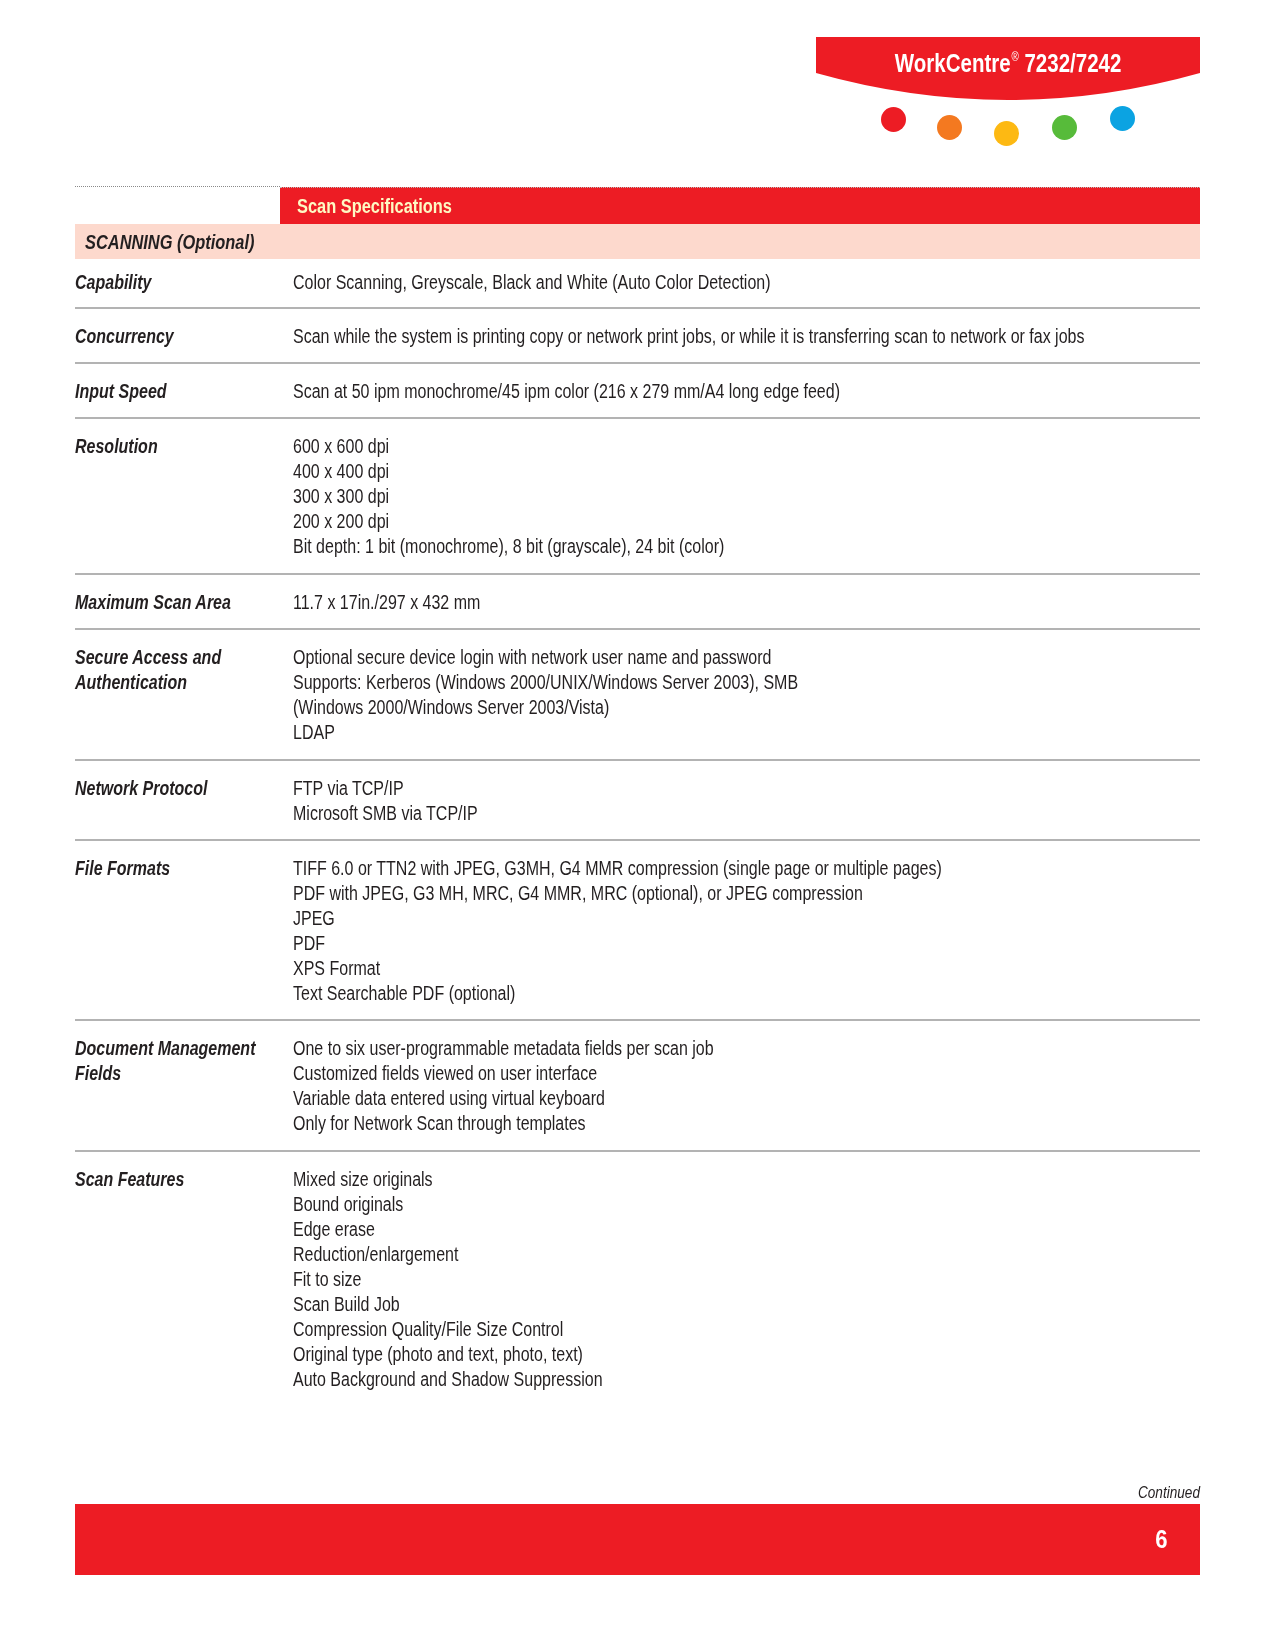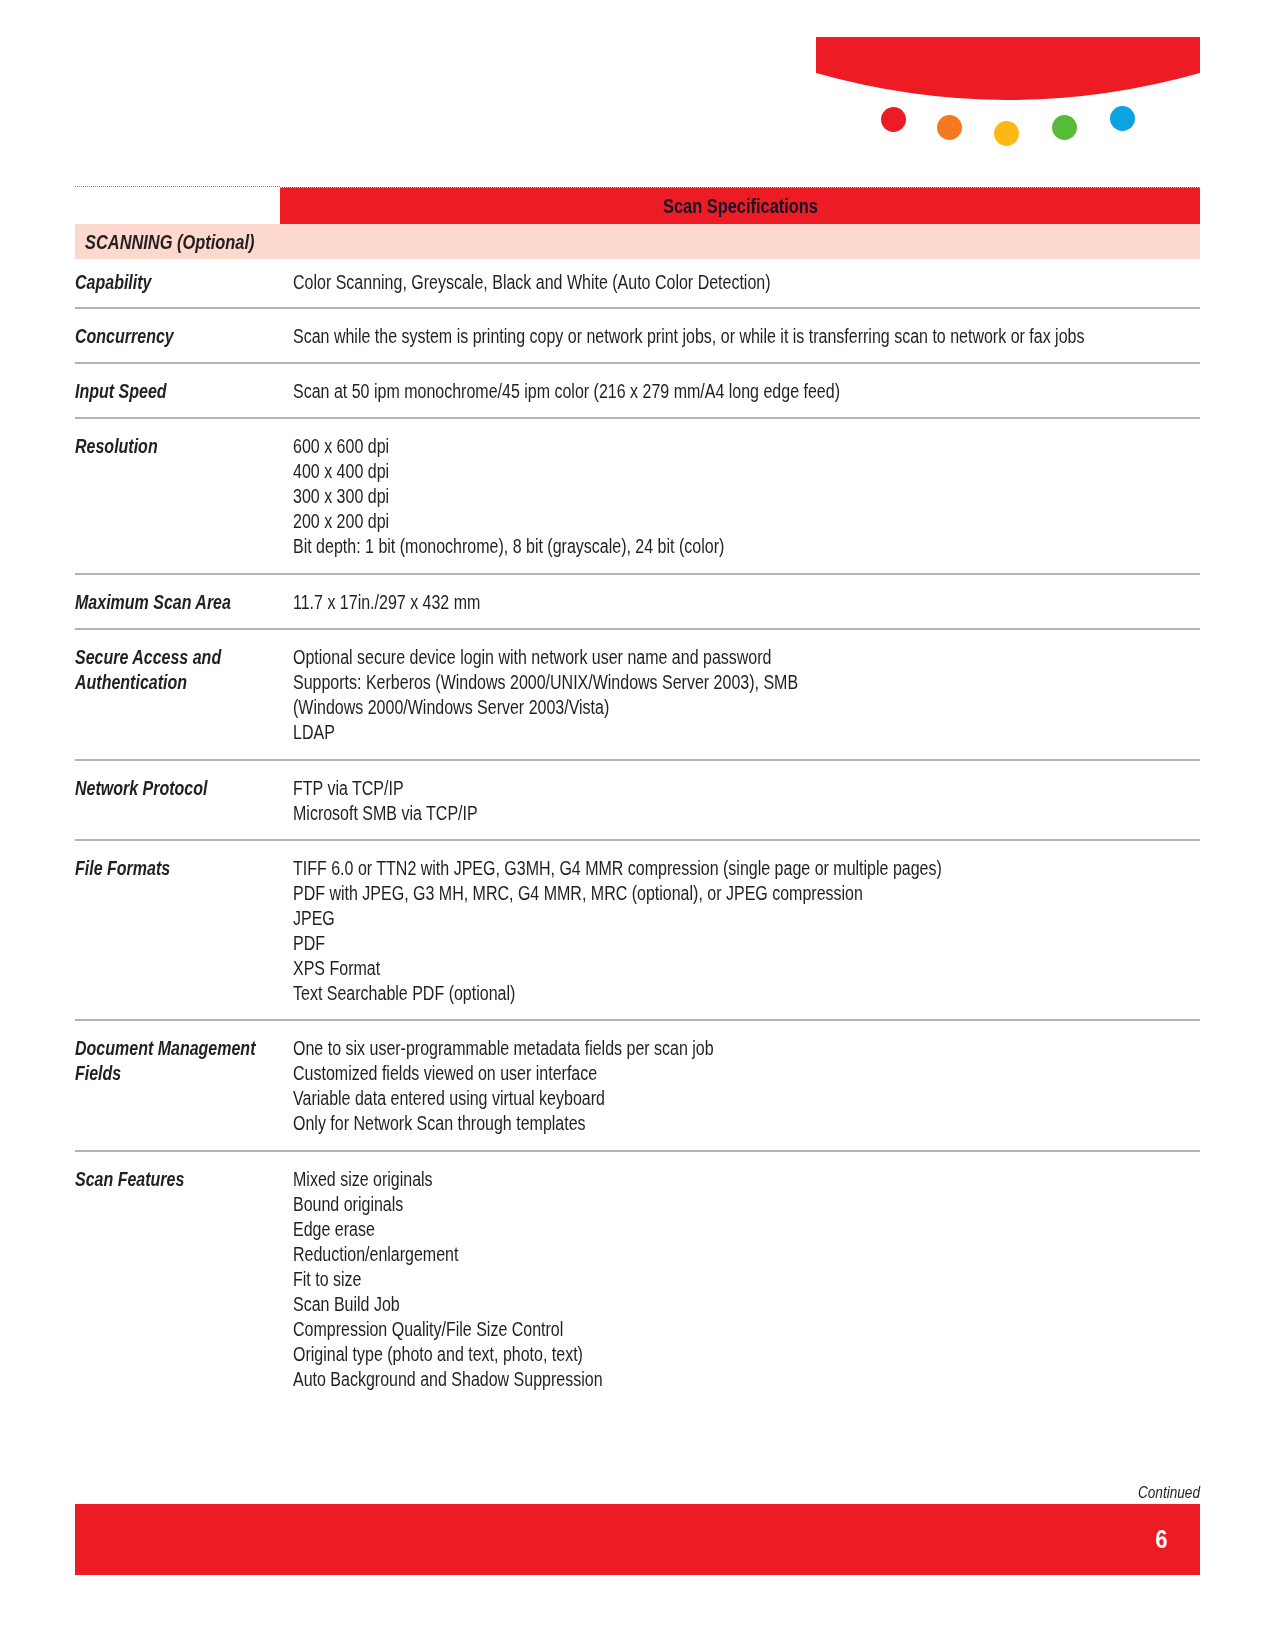--- a/index.html
+++ b/index.html
@@ -13,22 +13,22 @@
                  color: #ffffff; font-weight: bold; font-size: 25px; white-space: nowrap; }
   .brand-title .inner { display: inline-block; transform: scaleX(0.82); transform-origin: center; }
   .brand-title sup { font-size: 12px; vertical-align: 11px; margin-left: 1px; font-weight: normal; }
   .dot { position: absolute; width: 25px; height: 25px; border-radius: 50%; }
 
   
   .dotted-rule { position: absolute; left: 75px; top: 186px; width: 205px; height: 0;
                  border-top: 1px dotted #8a8a8a; }
   .spec-header { position: absolute; left: 280px; top: 187px; width: 920px; height: 37px;
                  background: #ed1c24; border-top: 1px dotted #bbbbbb; box-sizing: border-box; }
-  .spec-header .title { position: absolute; left: 0; right: 0; top: 7px; text-align: center;
-                        color: #0f172a; font-weight: bold; font-size: 20px; }
+  .spec-header .title { position: absolute; left: 0; right: 0; top: 7px; text-align: left;
+                        color: #fef9c3; font-weight: bold; font-size: 20px; }
   .spec-header .title .inner { display: inline-block; transform: scaleX(0.82); }
 
   .section-band { position: absolute; left: 75px; top: 224px; width: 1125px; height: 35px;
                   background: #fdd9cd; font-style: italic; }
   .section-band .label { position: absolute; left: 10px; top: 7px; font-weight: bold; font-size: 20px;
                          white-space: nowrap; transform: scaleX(0.82); transform-origin: left center; }
 
   
   .row { position: absolute; left: 75px; width: 1125px; }
   .row .lbl { position: absolute; left: 0; top: 0; font-weight: bold; font-style: italic;
@@ -46,20 +46,23 @@
   .page-number { position: absolute; right: 33px; top: 20px; color: #ffffff; font-weight: bold; font-size: 26px;
                  transform: scaleX(0.85); transform-origin: right center; }
 </style>
 </head>
 <body>
 
 <div class="brand-banner">
   <svg width="384" height="70" viewBox="0 0 384 70">
     <path d="M0,0 L384,0 L384,36 Q192,90 0,36 Z" fill="#ed1c24"></path>
   </svg>
+  <div class="brand-title">
+    <span class="inner"><span>WorkCentre</span><sup>®</sup> <span>7232/7242</span></span>
+  </div>
 </div>
 <div class="dot" style="left:881px;top:107px;background:#ed1c24;"></div>
 <div class="dot" style="left:937px;top:115px;background:#f47920;"></div>
 <div class="dot" style="left:994px;top:121px;background:#fdb913;"></div>
 <div class="dot" style="left:1052px;top:115px;background:#57bb3a;"></div>
 <div class="dot" style="left:1110px;top:106px;background:#0ba3e2;"></div>
 
 <div class="dotted-rule"></div>
 <div class="spec-header">
   <div class="title"><span class="inner">Scan Specifications</span></div>

